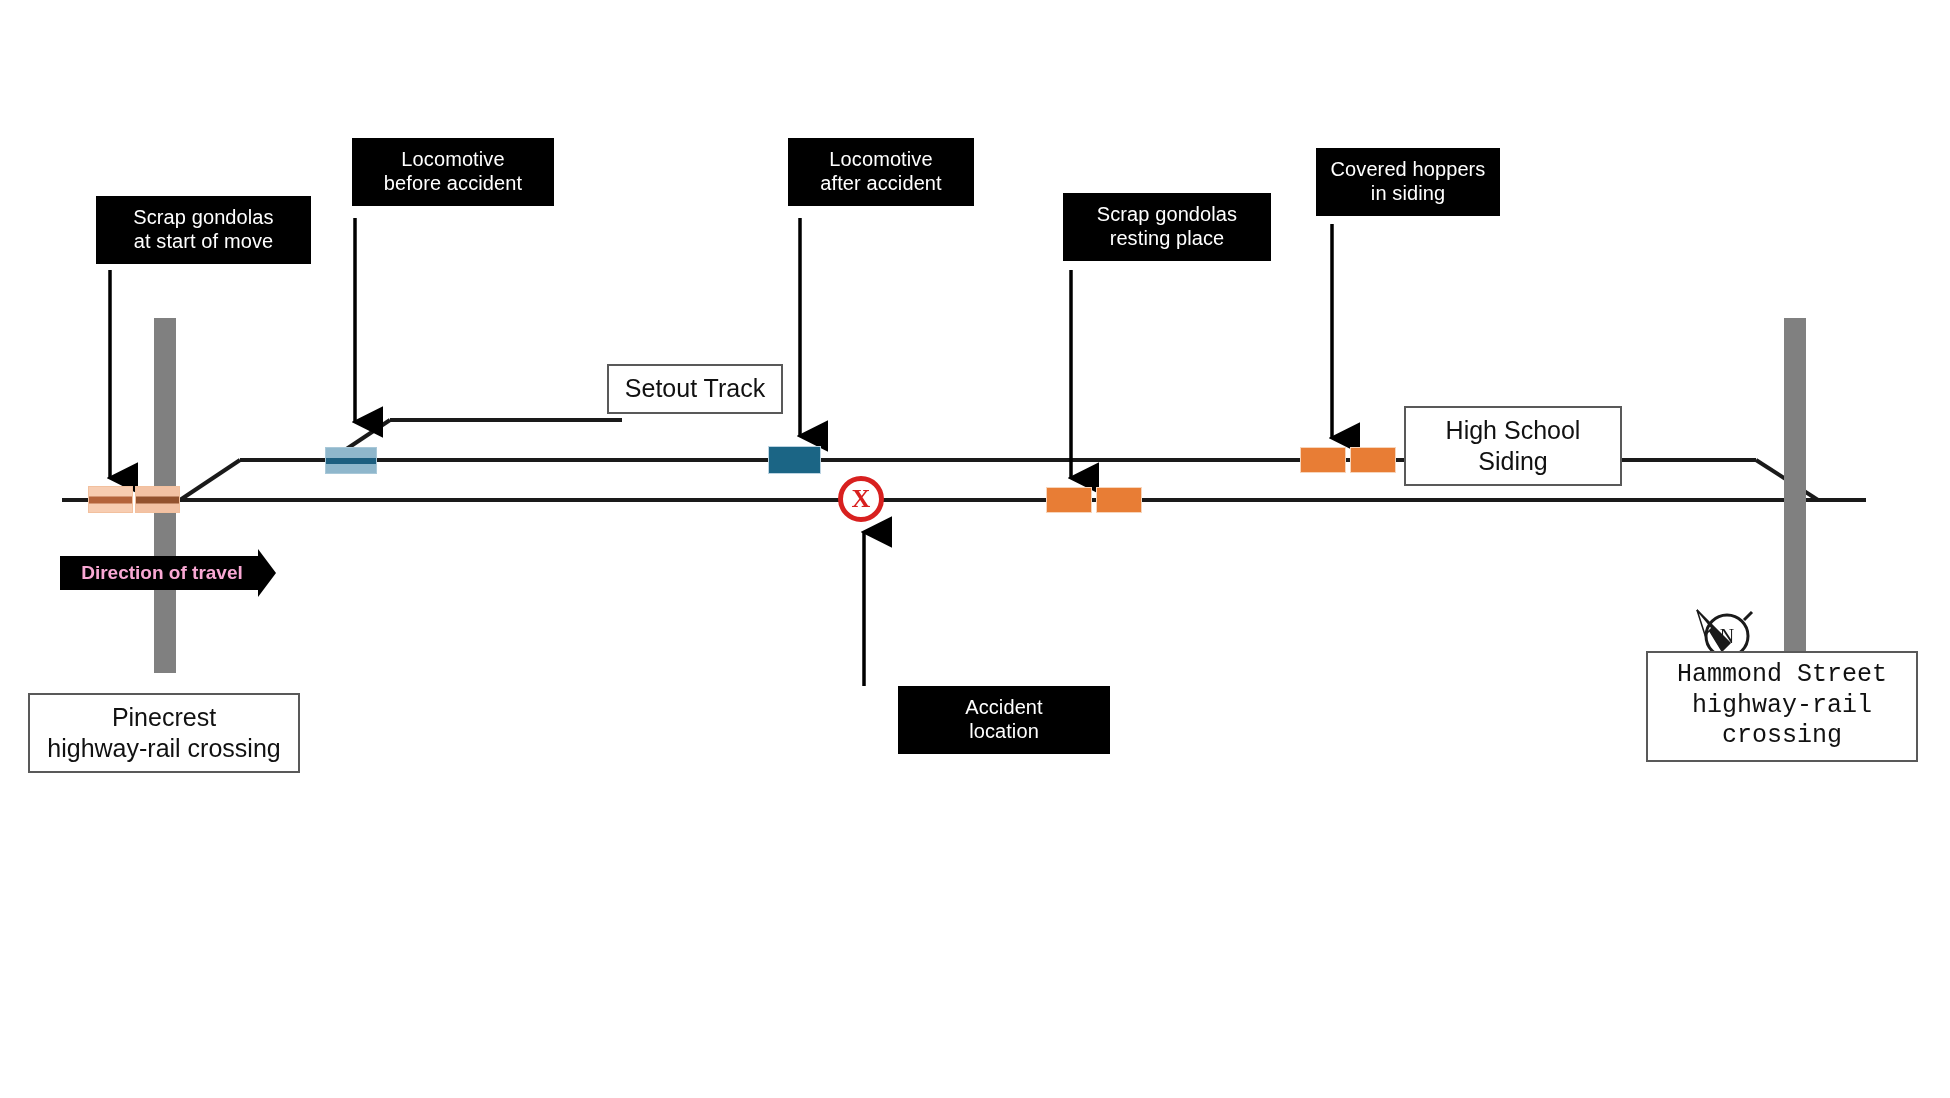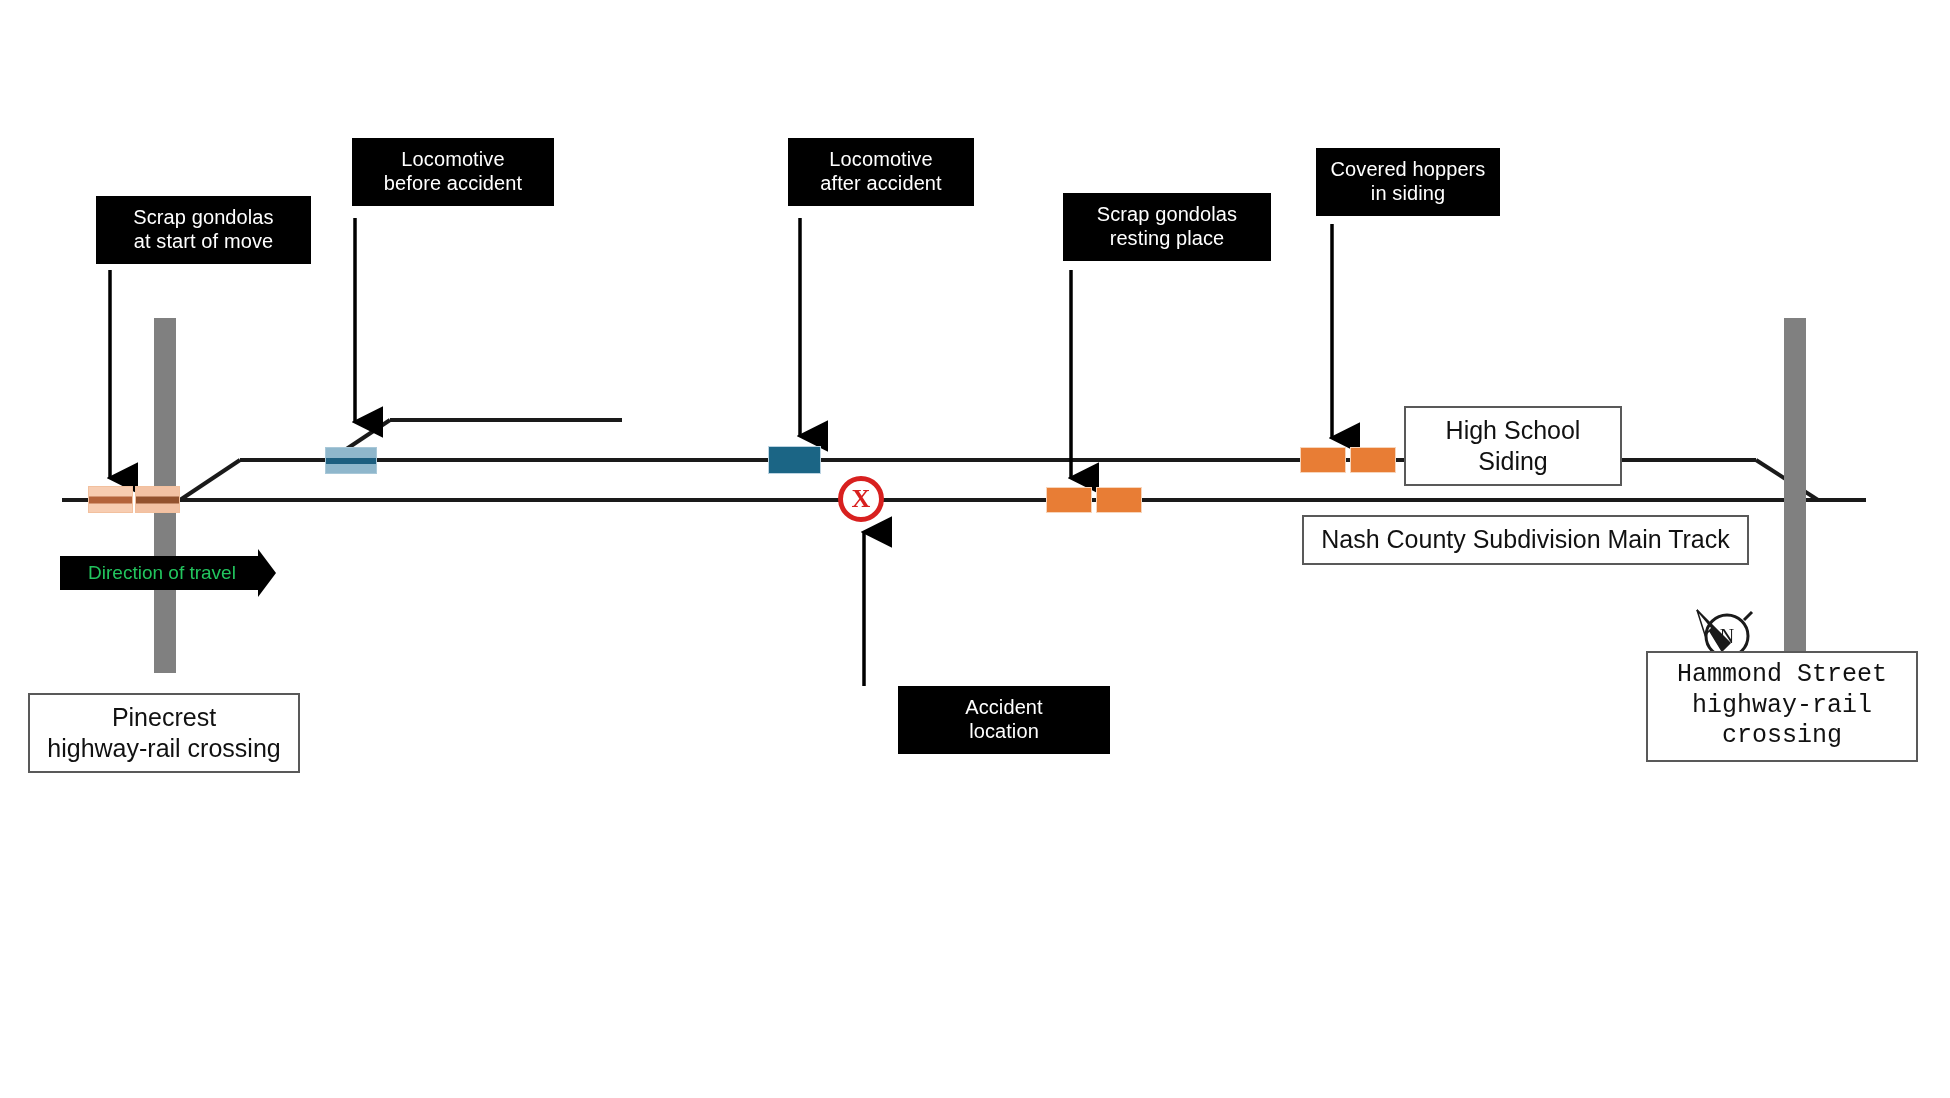--- a/index.html
+++ b/index.html
@@ -68,26 +68,27 @@
     top: 556px;
     width: 215px;
     height: 34px;
   }
   .dir-banner .dir-text {
     position: absolute;
     left: 0; top: 0;
     width: 200px;
     height: 34px;
     background: #000000;
-    color: #22c55e;
+    color: #f9a8d4;
     font-size: 19px;
     line-height: 34px;
     text-align: center;
     box-sizing: border-box;
     padding-left: 4px;
+    font-weight: bold;
   }
 
   
   .car {
     position: absolute;
     box-sizing: border-box;
   }
   .car.gondola {
     background: #f7cdb2;
     border: 1px solid #f2c09e;
@@ -273,24 +274,24 @@
 resting place</div>
 
     <div class="callout" style="left:1316px; top:148px; width:184px;">Covered hoppers
 in siding</div>
 
     <div class="callout" style="left:857px; top:686px; width:212px;margin-left:41px;">Accident
 location</div>
   </div>
 
   <div class="layer">
+    <div class="boxlabel" style="left:607px; top:364px; width:176px;">Setout Track</div>
 
     <div class="boxlabel" style="left:1404px; top:406px; width:218px;">High School Siding</div>
 
-    <div class="boxlabel" style="left:1302px; top:515px; width:447px;">Nash County Subdivision Main Track</div>
 
     <div class="boxlabel" style="left:28px; top:693px; width:272px;">Pinecrest
 highway-rail crossing</div>
 
     <div class="boxlabel" style="left:1646px; top:651px; width:272px;font-family:Liberation Mono, monospace;">Hammond Street
 highway-rail crossing</div>
   </div>
 
   <div class="layer">
     <div class="dir-banner">

